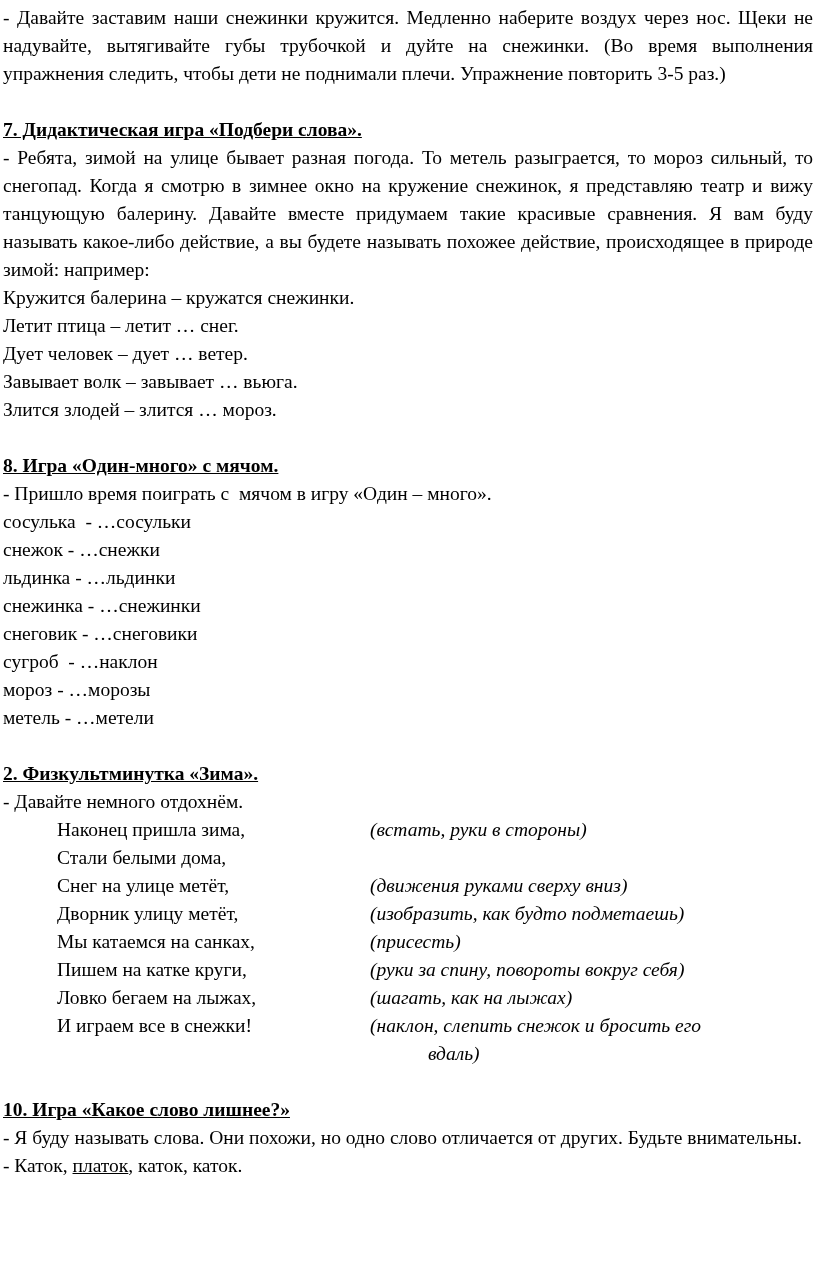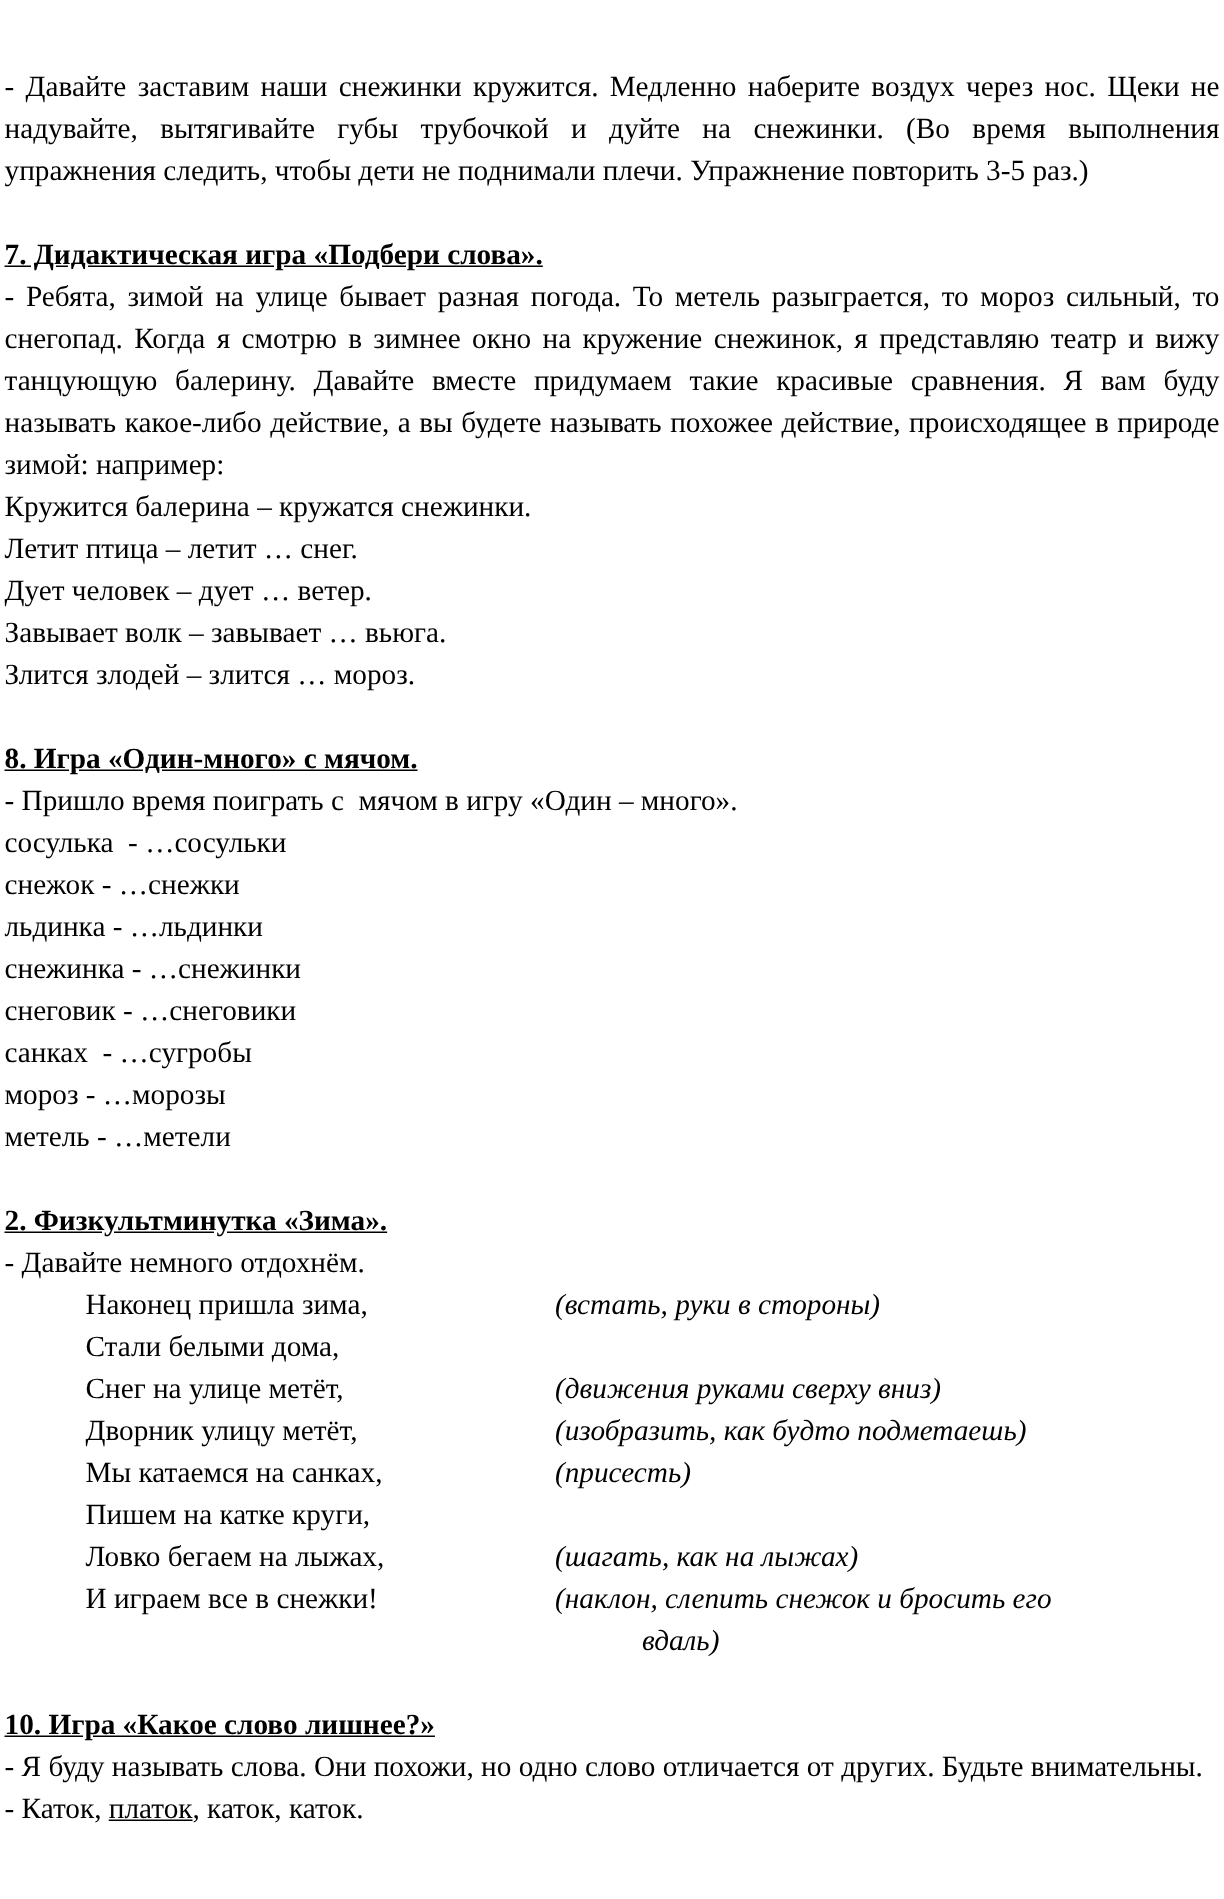--- a/index.html
+++ b/index.html
@@ -10,21 +10,20 @@
     overflow: hidden;
     font-family: "Liberation Serif", "DejaVu Serif", serif;
     color: #000000;
   }
   .page {
     width: 816px;
     height: 916px;
     padding: 4px 3px 0 3px;
     font-size: 19.5px;
     line-height: 28px;
-    margin-top: 41px;
   }
   .para { margin: 0; }
   .justify { text-align: justify; }
   .line { margin: 0; white-space: pre-wrap; }
   .heading {
     margin-top: 28px;
     font-weight: bold;
     text-decoration: underline;
   }
   .fiz-row {
@@ -60,21 +59,21 @@
   <p class="line">Завывает волк – завывает … вьюга.</p>
   <p class="line">Злится злодей – злится … мороз.</p>
 
   <p class="heading">8. Игра «Один-много»  с мячом.</p>
   <p class="line">- Пришло время поиграть с  мячом в игру «Один – много».</p>
   <p class="line">сосулька  - …сосульки</p>
   <p class="line">снежок - …снежки</p>
   <p class="line">льдинка - …льдинки</p>
   <p class="line">снежинка - …снежинки</p>
   <p class="line">снеговик - …снеговики</p>
-  <p class="line">санках  - …сугробы</p>
+  <p class="line">сугроб  - …наклон</p>
   <p class="line">мороз - …морозы</p>
   <p class="line">метель - …метели</p>
 
   <p class="heading">2. Физкультминутка «Зима».</p>
   <p class="line">- Давайте немного отдохнём.</p>
 
   <div class="fiz-row">
     <span class="fiz-text">Наконец пришла зима,</span>
     <span class="fiz-action">(встать, руки в стороны)</span>
   </div>
@@ -88,20 +87,21 @@
   <div class="fiz-row">
     <span class="fiz-text">Дворник улицу метёт,</span>
     <span class="fiz-action">(изобразить, как будто подметаешь)</span>
   </div>
   <div class="fiz-row">
     <span class="fiz-text">Мы катаемся на санках,</span>
     <span class="fiz-action">(присесть)</span>
   </div>
   <div class="fiz-row">
     <span class="fiz-text">Пишем на катке круги,</span>
+    <span class="fiz-action">(руки за спину, повороты вокруг себя)</span>
   </div>
   <div class="fiz-row">
     <span class="fiz-text">Ловко бегаем на лыжах,</span>
     <span class="fiz-action">(шагать, как на лыжах)</span>
   </div>
   <div class="fiz-row">
     <span class="fiz-text">И играем все в снежки!</span>
     <span class="fiz-action">(наклон, слепить снежок и бросить его</span>
   </div>
   <div class="fiz-wrap">вдаль)</div>

